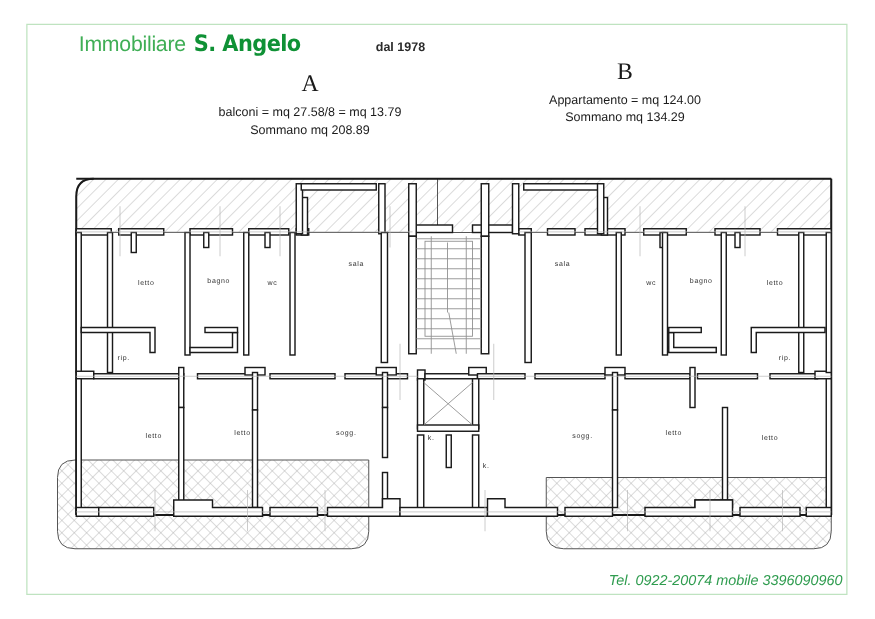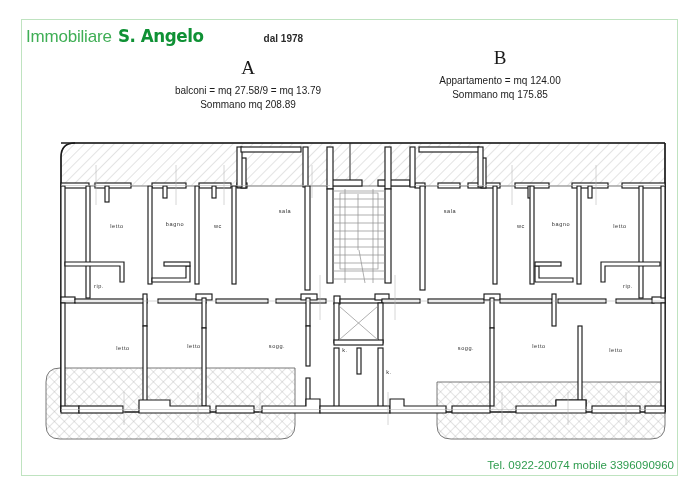--- a/index.html
+++ b/index.html
@@ -41,20 +41,21 @@
     display: flex;
     align-items: baseline;
     white-space: nowrap;
   }
   #brand .b-immobiliare {
     font-family: "Liberation Sans", sans-serif;
     font-size: 17px;
     font-weight: 400;
     color: #3fae55;
     letter-spacing: -0.2px;
+    margin-left: 37px;
   }
   #brand .b-angelo {
     font-family: "DejaVu Sans", sans-serif;
     font-size: 18px;
     font-weight: bold;
     color: #0f9135;
     margin-left: 6px;
     letter-spacing: -0.5px;
     transform: scaleX(0.93);
     transform-origin: left bottom;
@@ -69,20 +70,21 @@
   }
   
   #contact {
     position: absolute;
     right: 26px;
     bottom: 24px;
     font-family: "Liberation Sans", sans-serif;
     font-size: 11.5px;
     color: #2f9c4f;
     white-space: nowrap;
+    font-style: italic;
   }
   
   .apt-block {
     position: absolute;
     text-align: center;
     color: #1a1a1a;
   }
   .apt-letter {
     font-family: "Liberation Serif", serif;
     font-size: 19px;
@@ -117,28 +119,28 @@
   <div id="green-frame"></div>
 
   <div id="brand">
     <span class="b-immobiliare">Immobiliare</span>
     <span class="b-angelo">S. Angelo</span>
     <span class="b-dal">dal 1978</span>
   </div>
 
   <div class="apt-block" id="apt-a">
     <div class="apt-letter">A</div>
-    <div class="apt-line">balconi = mq 27.58/9 = mq 13.79</div>
+    <div class="apt-line">balconi = mq 27.58/8 = mq 13.79</div>
     <div class="apt-line">Sommano mq 208.89</div>
   </div>
 
   <div class="apt-block" id="apt-b">
     <div class="apt-letter">B</div>
     <div class="apt-line">Appartamento = mq 124.00</div>
-    <div class="apt-line">Sommano mq 175.85</div>
+    <div class="apt-line">Sommano mq 134.29</div>
   </div>
 
   <div id="contact">Tel. 0922-20074 mobile 3396090960</div>
 
   <svg id="plan-svg" viewBox="0 0 700 495">
     <defs>
       <pattern id="hatch45" width="7" height="7" patternUnits="userSpaceOnUse" patternTransform="rotate(45)">
         <line x1="0" y1="0" x2="0" y2="7" stroke="#adadad" stroke-width="0.7"></line>
       </pattern>
       <pattern id="crosshatch" width="7" height="7" patternUnits="userSpaceOnUse" patternTransform="rotate(45)">

